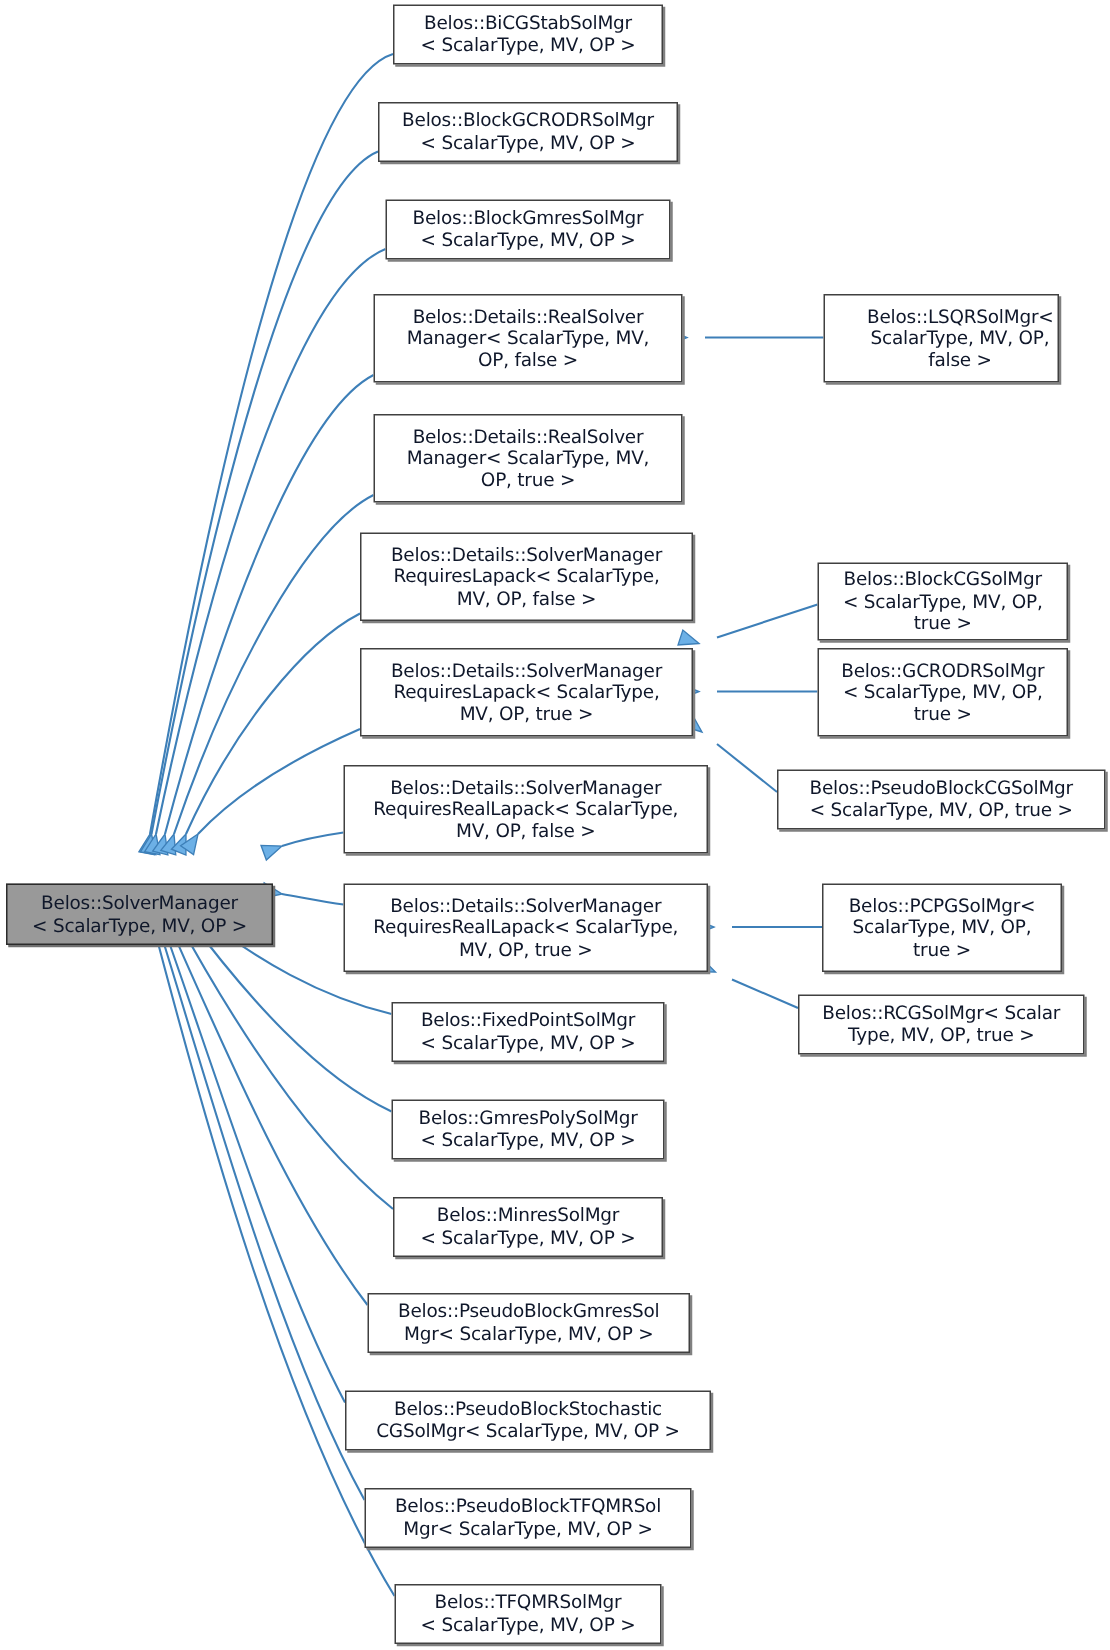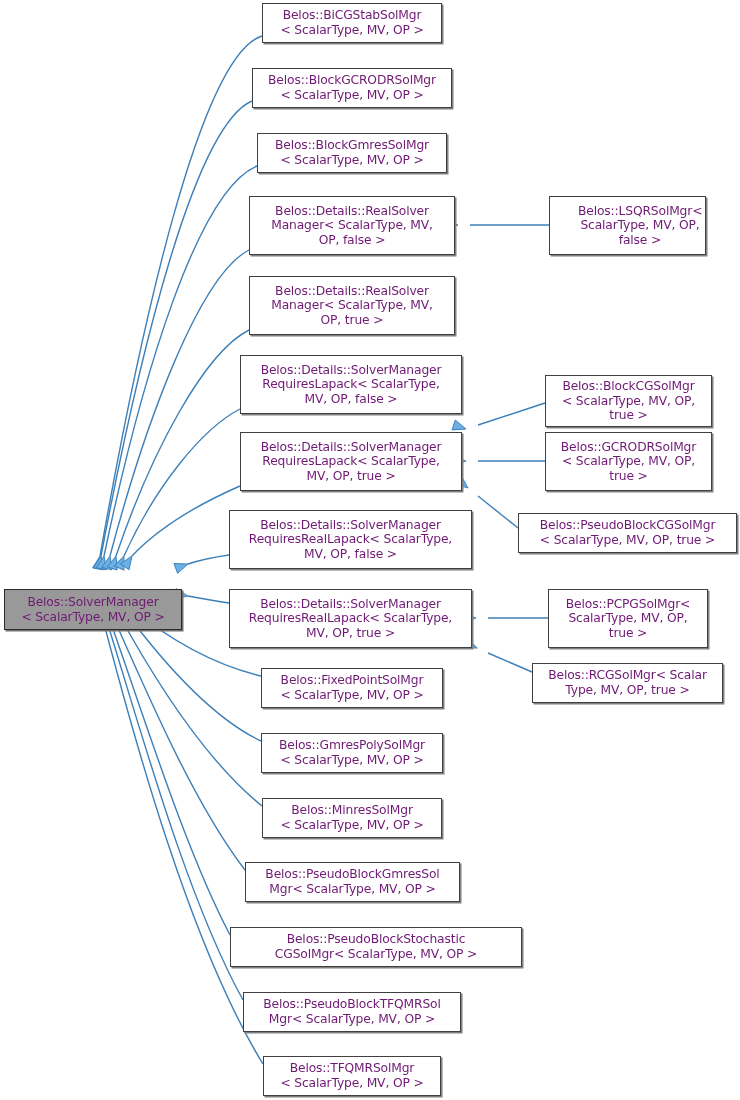--- a/index.html
+++ b/index.html
@@ -28,21 +28,21 @@
     box-sizing: border-box;
     display: flex;
     align-items: center;
     justify-content: center;
     text-align: center;
     background: #ffffff;
     border: 1px solid #404040;
     box-shadow: 1.5px 1.5px 0 0 #808080;
     font-size: 12.3px;
     line-height: 14.6px;
-    color: #701a75;
+    color: #0f172a;
     letter-spacing: -0.15px;
     padding: 0 3px;
     z-index: 5;
   }
   .node.root {
     background: #999999;
     border: 1px solid #2b2b2b;
     box-shadow: 1.5px 1.5px 0 0 #707070;
   }
   .node span {
@@ -182,21 +182,21 @@
       </div>
       <div class="node" style="left: 261px; top: 733px; width: 182px; height: 40px;">
         <span>Belos::GmresPolySolMgr<br>&lt; ScalarType, MV, OP &gt;</span>
       </div>
       <div class="node" style="left: 262px; top: 798px; width: 180px; height: 40px;">
         <span>Belos::MinresSolMgr<br>&lt; ScalarType, MV, OP &gt;</span>
       </div>
       <div class="node" style="left: 245px; top: 862px; width: 215px; height: 40px;">
         <span>Belos::PseudoBlockGmresSol<br>Mgr&lt; ScalarType, MV, OP &gt;</span>
       </div>
-      <div class="node" style="left: 230px; top: 927px; width: 292px; height: 40px;">
+      <div class="node" style="left: 230px; top: 927px; width: 244px; height: 40px;">
         <span>Belos::PseudoBlockStochastic<br>CGSolMgr&lt; ScalarType, MV, OP &gt;</span>
       </div>
       <div class="node" style="left: 243px; top: 992px; width: 218px; height: 40px;">
         <span>Belos::PseudoBlockTFQMRSol<br>Mgr&lt; ScalarType, MV, OP &gt;</span>
       </div>
       <div class="node" style="left: 263px; top: 1056px; width: 178px; height: 40px;">
         <span>Belos::TFQMRSolMgr<br>&lt; ScalarType, MV, OP &gt;</span>
       </div>
       <div class="node" style="left: 549px; top: 196px; width: 157px; height: 59px; padding-left: 28px;">
         <span>Belos::LSQRSolMgr&lt;<br>ScalarType, MV, OP,<br>false &gt;</span>

